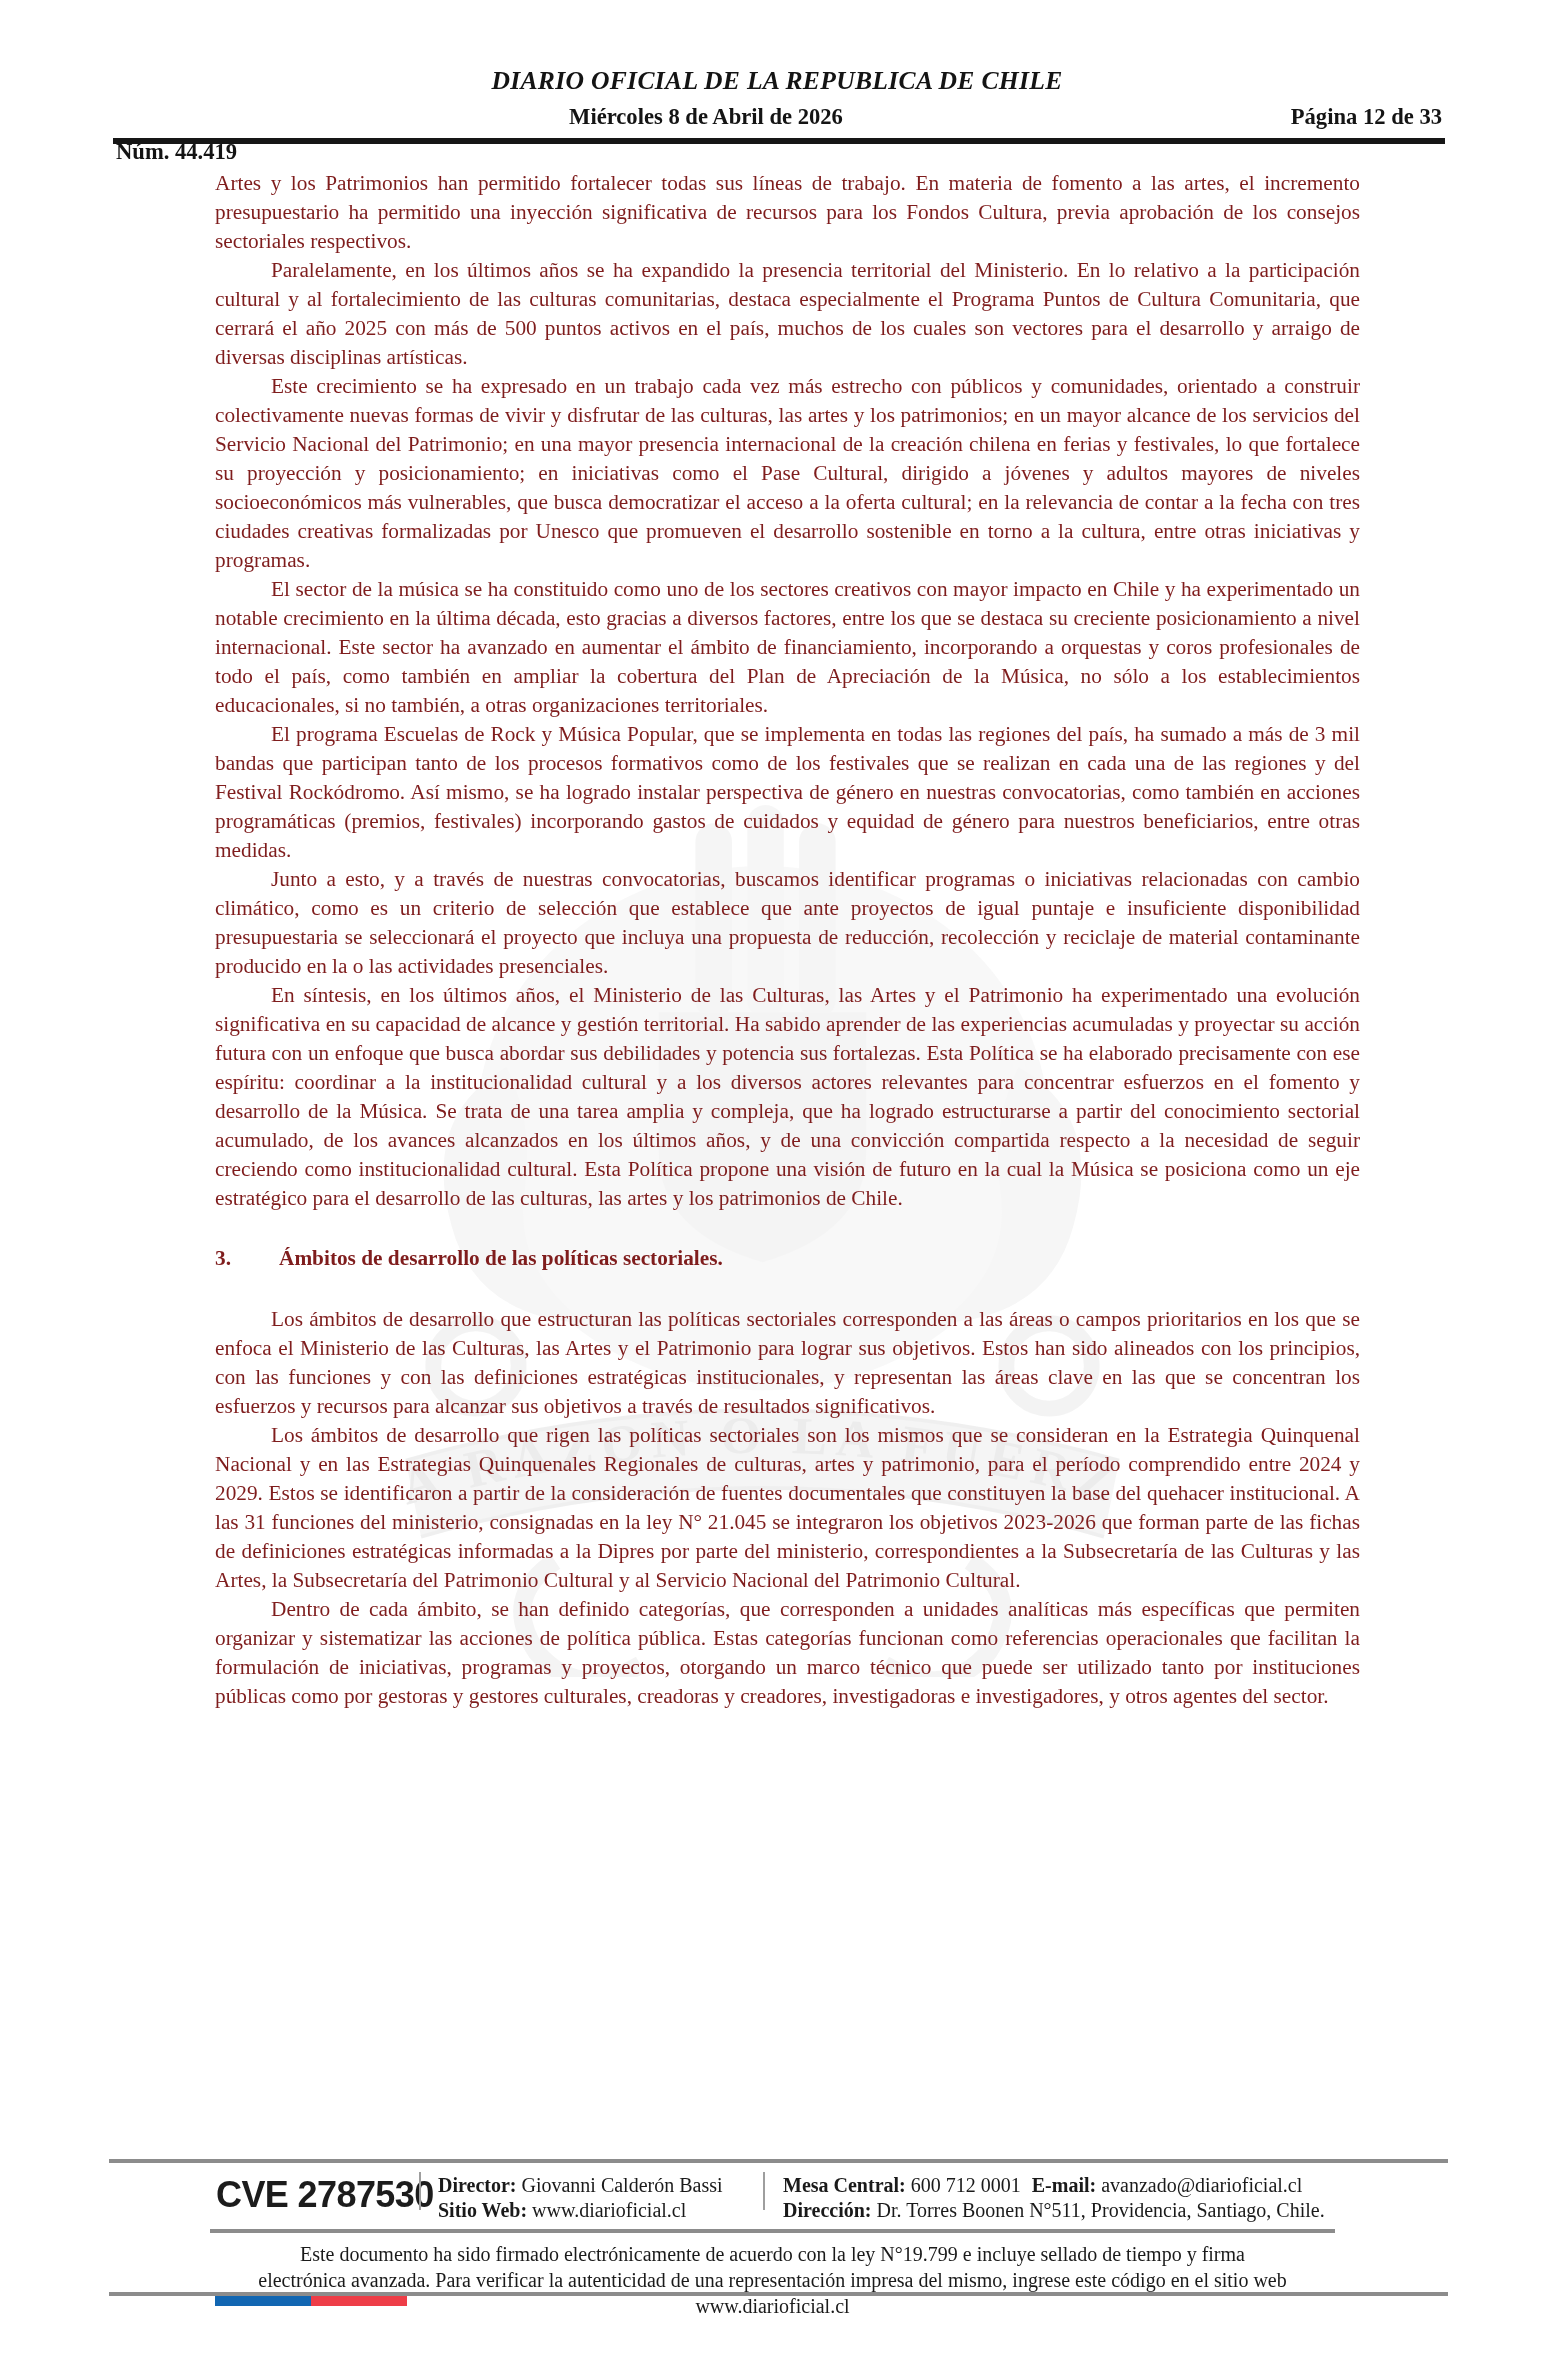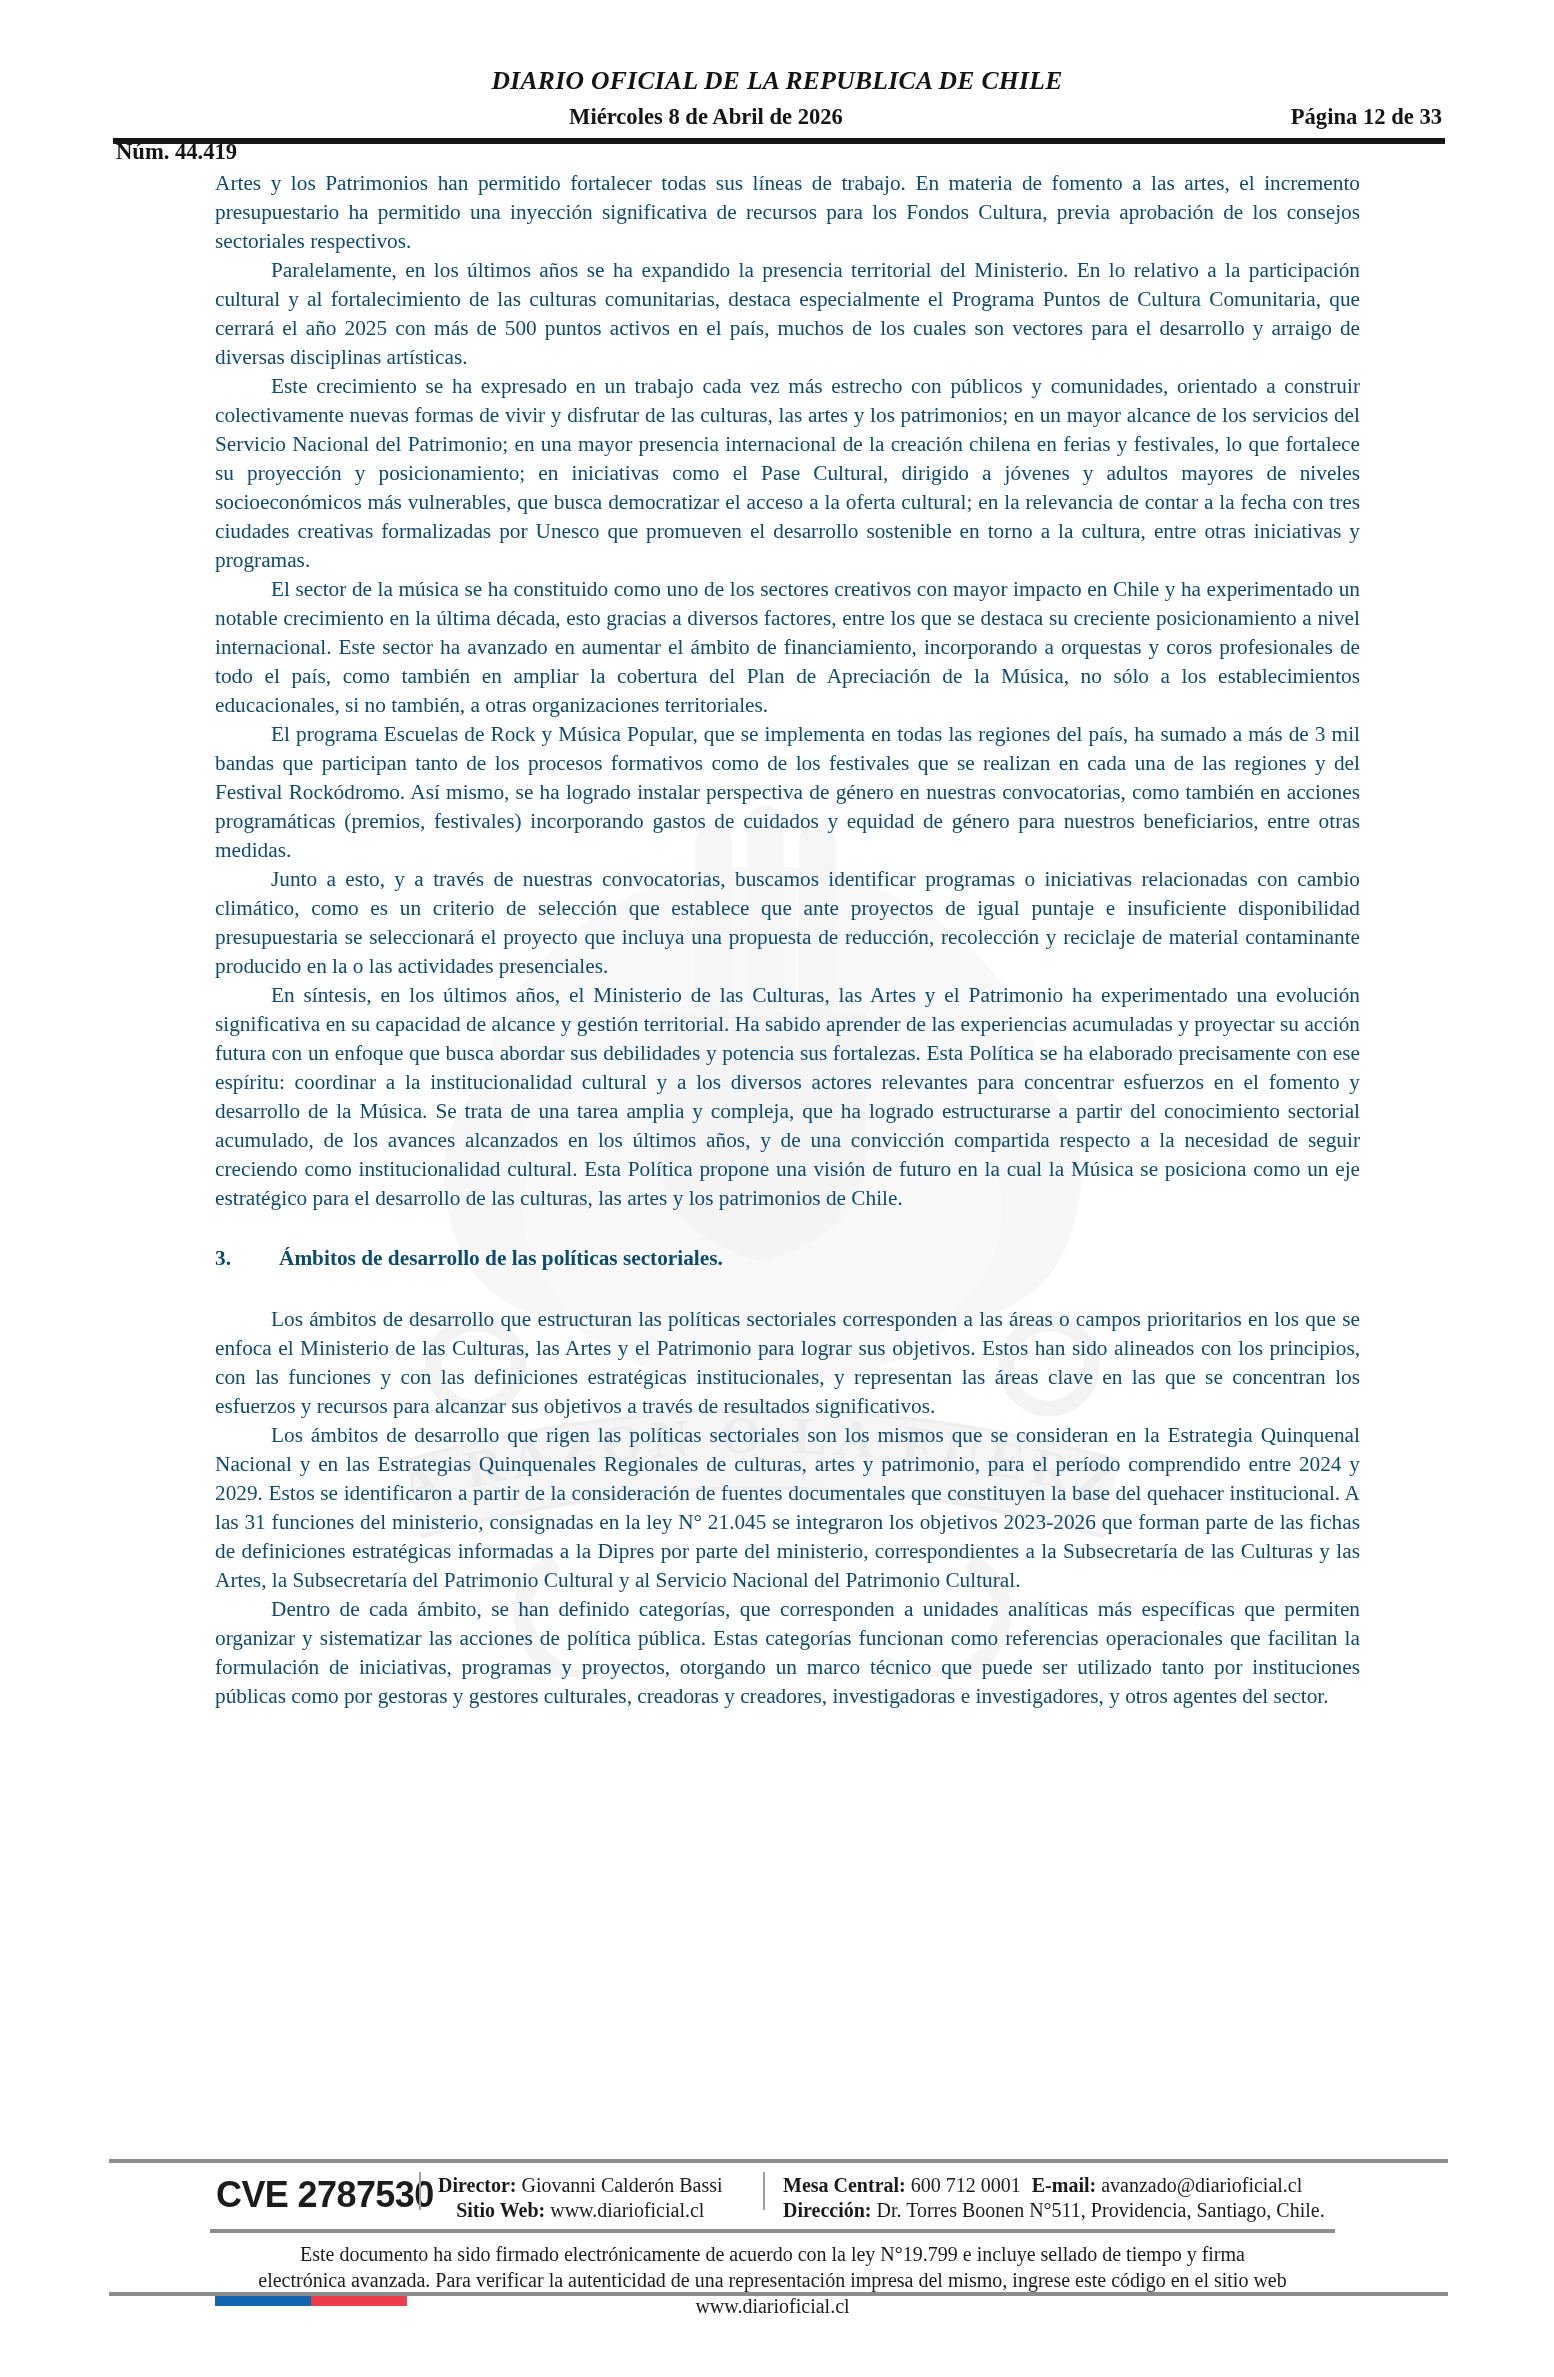--- a/index.html
+++ b/index.html
@@ -39,21 +39,21 @@
   
   .watermark {
     position:absolute; top:750px; left:354px; width:817px; height:927px;
     z-index:0;
   }
 
   
   .body-text {
     position:absolute; top:169px; left:215px; width:1145px;
     font-size:21.3px; line-height:29px;
-    text-align:justify; z-index:1; color:#0c4a6e;
+    text-align:justify; z-index:1; color:#7f1d1d;
   }
   .body-text p { margin:0; text-indent:56px; }
   .body-text p.no-indent { text-indent:0; }
 
   .section-heading {
     display:flex; font-weight:bold;
     margin-top:30.5px; margin-bottom:32px;
     text-align:left;
   }
   .section-heading .num { width:64px; flex:0 0 64px; }
@@ -74,21 +74,21 @@
     position:absolute; width:1.8px; height:38px; top:2172px;
     background:#9e9e9e; z-index:2;
   }
   .footer-divider.d1 { left:419px; }
   .footer-divider.d2 { left:763px; }
 
   .footer-cell {
     position:absolute; top:2173px; font-size:20px; line-height:25px;
     color:#1a1a1a; z-index:2; white-space:nowrap;
   }
-  .footer-cell.director { left:438px;text-align:center; }
+  .footer-cell.director { left:438px; }
   .footer-cell.contact  { left:783px; }
   .footer-cell b { font-weight:bold; }
   .gap-sp { display:inline-block; width:11px; }
 
   .legal-note {
     position:absolute; top:2241px; left:210px; width:1125px;
     text-align:center; z-index:2;
   }
   .legal-note .inner {
     display:inline-block; max-width:1036px;

